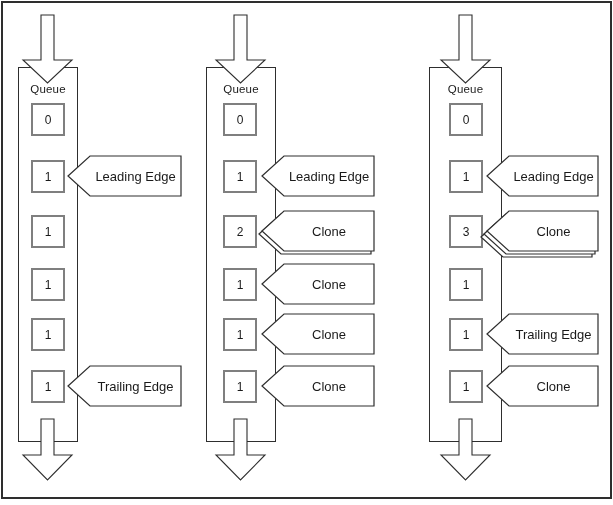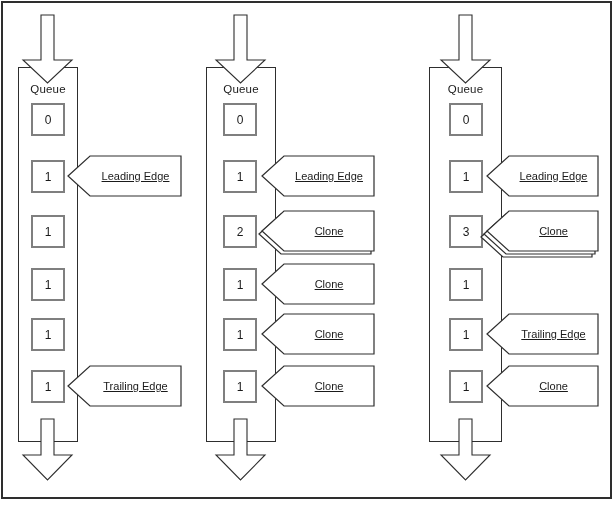--- a/index.html
+++ b/index.html
@@ -18,21 +18,21 @@
   .queue-label{
     font-size:11.5px;text-align:center;letter-spacing:0.2px;
   }
   .queue-slot{
     border:2px solid #7f7f7f;background:#ffffff;box-sizing:border-box;
     display:flex;align-items:center;justify-content:center;
     font-size:12px;
   }
   .callout-label{
     display:flex;align-items:center;justify-content:center;
-    font-size:11px;white-space:nowrap;text-decoration:underline;
+    font-size:13px;white-space:nowrap;
   }
   svg{display:block;overflow:visible;}
 </style>
 </head>
 <body>
 
 <div class="abs frame"></div>
 <div class="abs" id="diagram-root" style="left:0;top:0;width:613px;height:451px;">
     <div class="abs" style="left: 0px; top: 0px;">
       <div class="abs queue-container" style="left: 18px; top: 67px; width: 60px; height: 375px;"></div>

